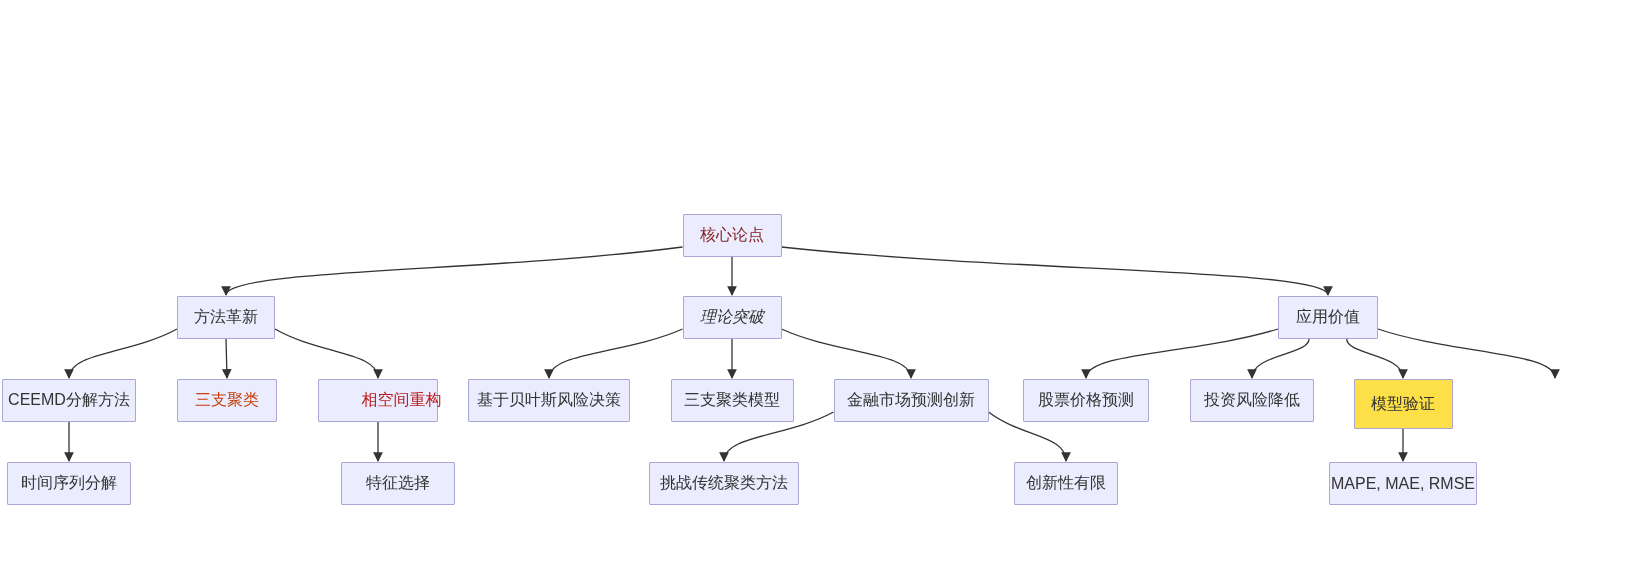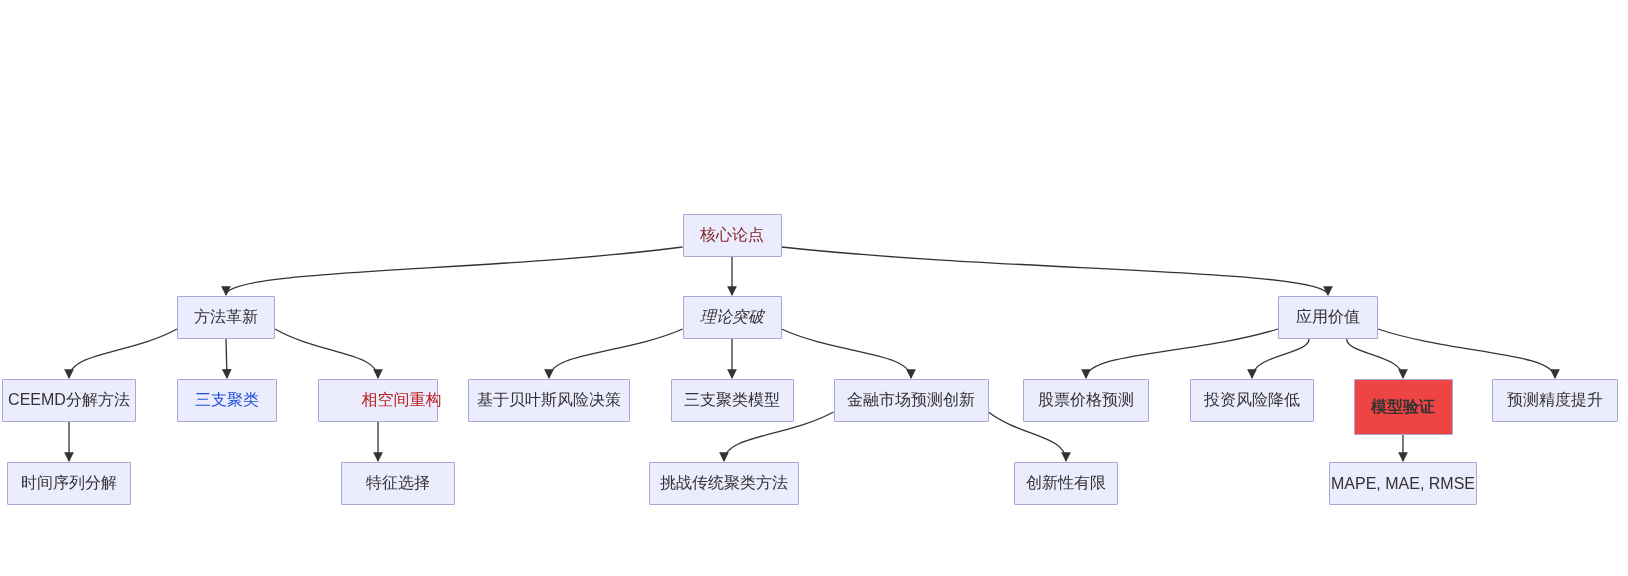--- a/index.html
+++ b/index.html
@@ -61,46 +61,43 @@
     </div>
     <div class="node" style="left: 682.5px; top: 296px; width: 99px; height: 43px; background: rgb(236, 236, 255); border-color: rgb(171, 166, 212); color: rgb(51, 51, 51); font-style: italic;">
       <span>理论突破</span>
     </div>
     <div class="node" style="left: 1278px; top: 296px; width: 100px; height: 43px; background: rgb(236, 236, 255); border-color: rgb(171, 166, 212); color: rgb(51, 51, 51);">
       <span>应用价值</span>
     </div>
     <div class="node" style="left: 2px; top: 379px; width: 134px; height: 43px; background: rgb(236, 236, 255); border-color: rgb(171, 166, 212); color: rgb(51, 51, 51);">
       <span>CEEMD分解方法</span>
     </div>
-    <div class="node" style="left: 177px; top: 379px; width: 100px; height: 43px; background: rgb(236, 236, 255); border-color: rgb(171, 166, 212); color: #1d4ed8;">
+    <div class="node" style="left: 177px; top: 379px; width: 100px; height: 43px; background: rgb(236, 236, 255); border-color: rgb(171, 166, 212); color: #c2410c;">
       <span>三支聚类</span>
     </div>
     <div class="node" style="left: 318px; top: 379px; width: 120px; height: 43px; background: rgb(236, 236, 255); border-color: rgb(171, 166, 212); color: #b91c1c; padding-left: 47px;">
       <span>相空间重构</span>
     </div>
     <div class="node" style="left: 468px; top: 379px; width: 162px; height: 43px; background: rgb(236, 236, 255); border-color: rgb(171, 166, 212); color: rgb(51, 51, 51);">
       <span>基于贝叶斯风险决策</span>
     </div>
     <div class="node" style="left: 670.5px; top: 379px; width: 123px; height: 43px; background: rgb(236, 236, 255); border-color: rgb(171, 166, 212); color: rgb(51, 51, 51);">
       <span>三支聚类模型</span>
     </div>
     <div class="node" style="left: 833.5px; top: 379px; width: 155px; height: 43px; background: rgb(236, 236, 255); border-color: rgb(171, 166, 212); color: rgb(51, 51, 51);">
       <span>金融市场预测创新</span>
     </div>
     <div class="node" style="left: 1023px; top: 379px; width: 126px; height: 43px; background: rgb(236, 236, 255); border-color: rgb(171, 166, 212); color: rgb(51, 51, 51);">
       <span>股票价格预测</span>
     </div>
     <div class="node" style="left: 1190px; top: 379px; width: 124px; height: 43px; background: rgb(236, 236, 255); border-color: rgb(171, 166, 212); color: rgb(51, 51, 51);">
       <span>投资风险降低</span>
     </div>
-    <div class="node" style="left: 1353.5px; top: 379px; width: 99px; height: 56px; background: #ef4444; border-color: rgb(171, 166, 212); color: rgb(51, 51, 51); font-weight: bold;">
+    <div class="node" style="left: 1353.5px; top: 379px; width: 99px; height: 50px; background: #fde047; border-color: rgb(171, 166, 212); color: rgb(51, 51, 51);">
       <span>模型验证</span>
-    </div>
-    <div class="node" style="left: 1492px; top: 379px; width: 126px; height: 43px; background: rgb(236, 236, 255); border-color: rgb(171, 166, 212); color: rgb(51, 51, 51);">
-      <span>预测精度提升</span>
     </div>
     <div class="node" style="left: 7px; top: 462px; width: 124px; height: 43px; background: rgb(236, 236, 255); border-color: rgb(171, 166, 212); color: rgb(51, 51, 51);">
       <span>时间序列分解</span>
     </div>
     <div class="node" style="left: 321px; top: 462px; width: 114px; height: 43px; background: rgb(236, 236, 255); border-color: rgb(171, 166, 212); color: rgb(51, 51, 51); margin-left: 20px;">
       <span>特征选择</span>
     </div>
     <div class="node" style="left: 649px; top: 462px; width: 150px; height: 43px; background: rgb(236, 236, 255); border-color: rgb(171, 166, 212); color: rgb(51, 51, 51);">
       <span>挑战传统聚类方法</span>
     </div>

